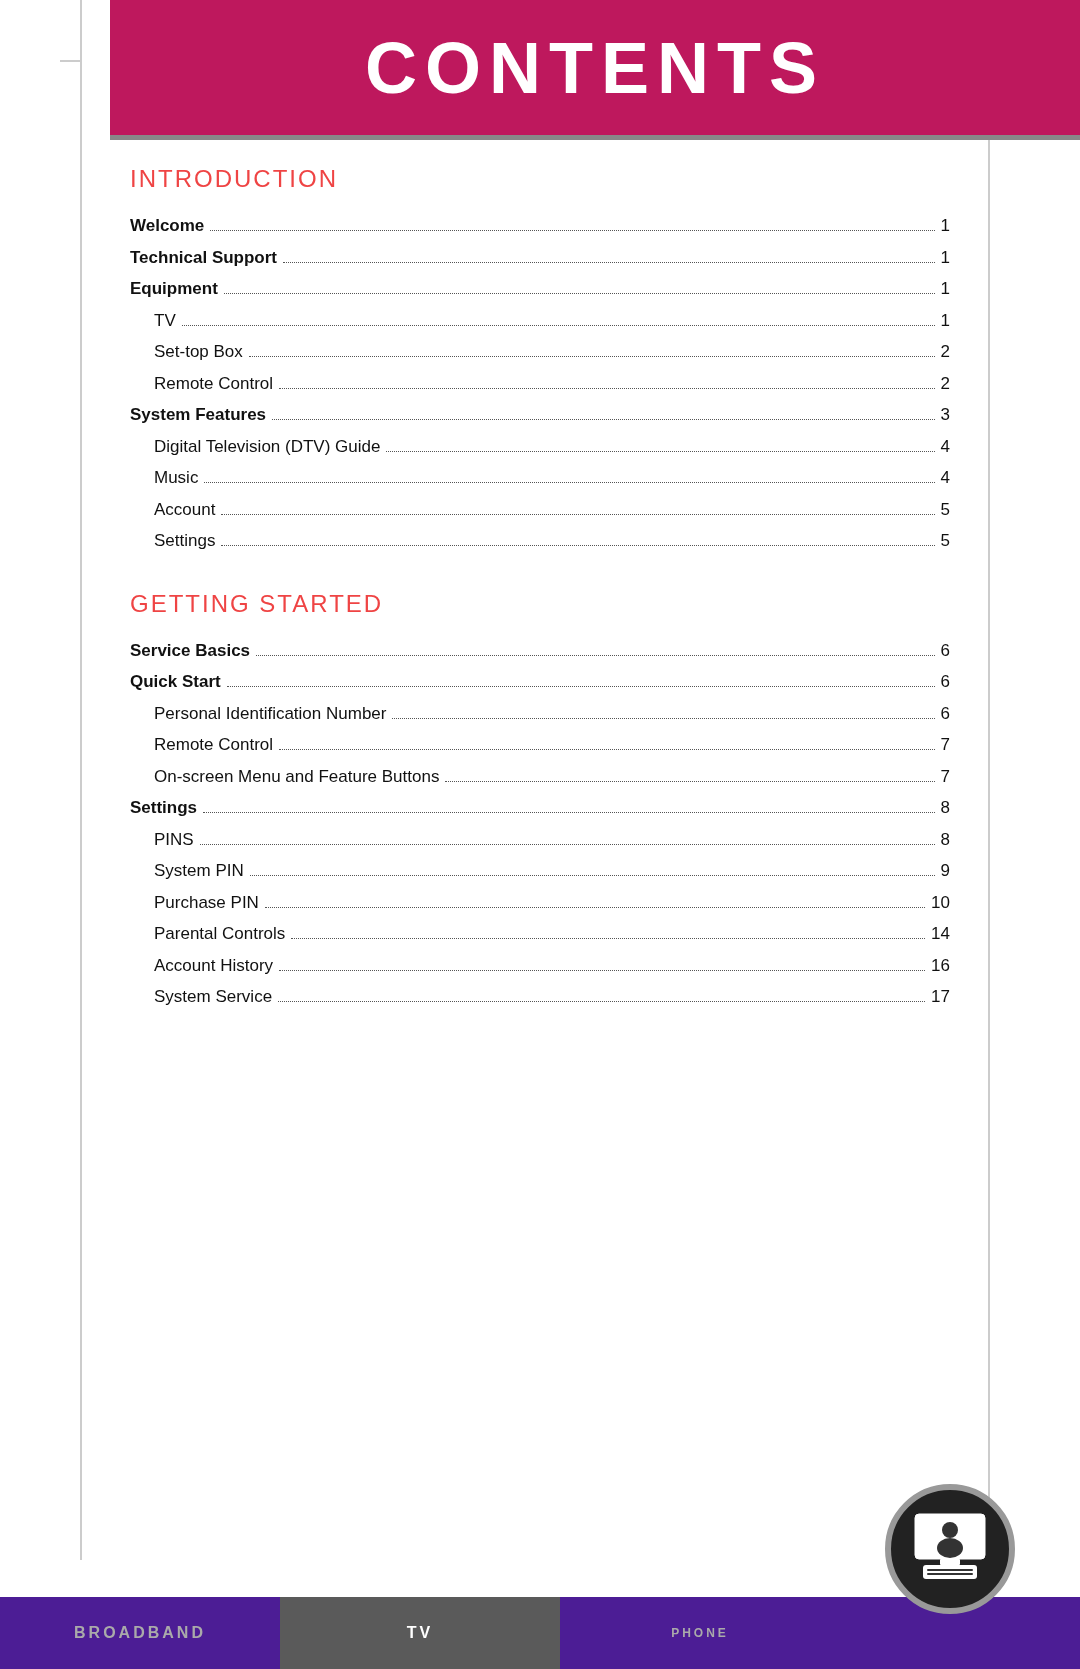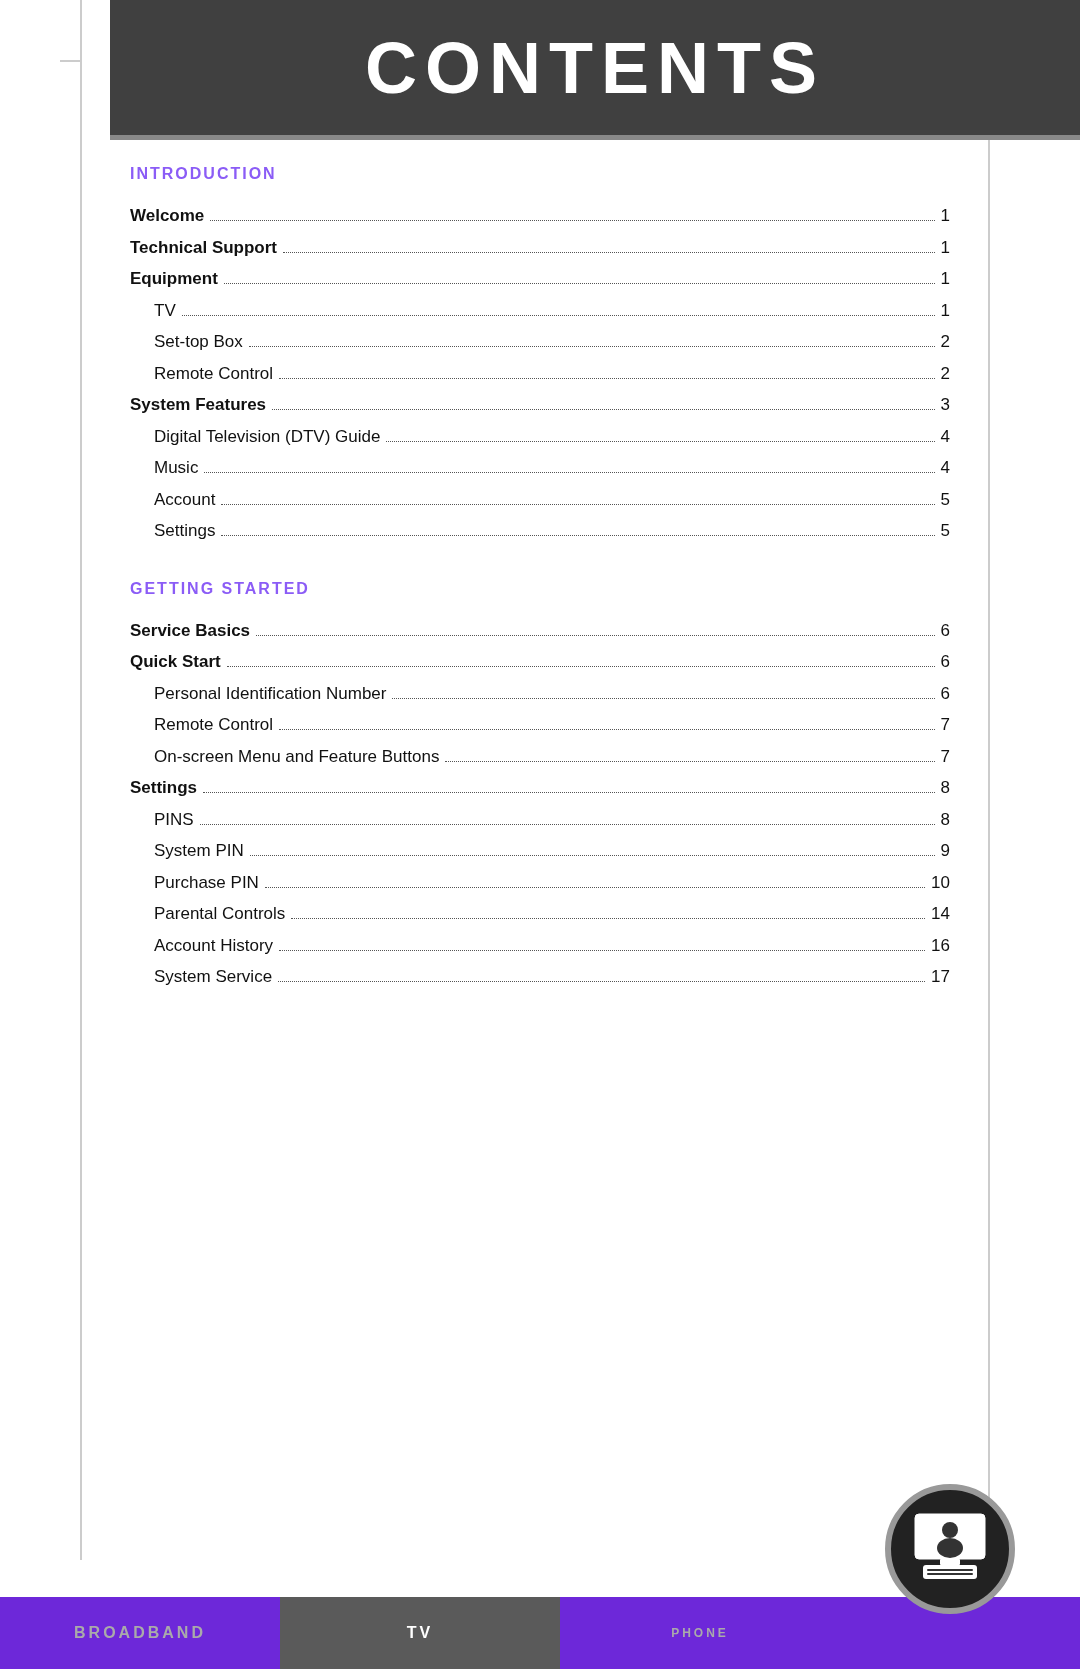--- a/index.html
+++ b/index.html
@@ -45,21 +45,21 @@
       background: #cccccc;
     }
 
     
     .header {
       position: absolute;
       left: 110px;
       top: 0;
       width: 970px;
       height: 135px;
-      background: #404040;
+      background: #be185d;
       display: flex;
       align-items: center;
       justify-content: center;
     }
 
     .header-title {
       color: #ffffff;
       font-size: 72px;
       font-weight: 900;
       letter-spacing: 8px;
@@ -79,23 +79,23 @@
       position: absolute;
       right: 90px;
       top: 0;
       width: 2px;
       height: 1560px;
       background: #cccccc;
     }
 
     
     .section-header {
-      font-size: 16px;
-      font-weight: 700;
-      color: #8b5cf6;
+      font-size: 24px;
+      font-weight: 400;
+      color: #ef4444;
       letter-spacing: 2px;
       margin-bottom: 20px;
       font-family: Arial Black, Arial, Helvetica, sans-serif;
     }
 
     
     .toc-entry {
       display: flex;
       align-items: baseline;
       margin-bottom: 6px;
@@ -135,21 +135,21 @@
       height: 30px;
     }
 
     
     .footer {
       position: absolute;
       bottom: 0;
       left: 0;
       width: 1080px;
       height: 72px;
-      background: #6d28d9;
+      background: #4c1d95;
       display: flex;
       align-items: center;
     }
 
     .footer-broadband {
       width: 280px;
       text-align: center;
       font-size: 16px;
       font-weight: 700;
       letter-spacing: 3px;

